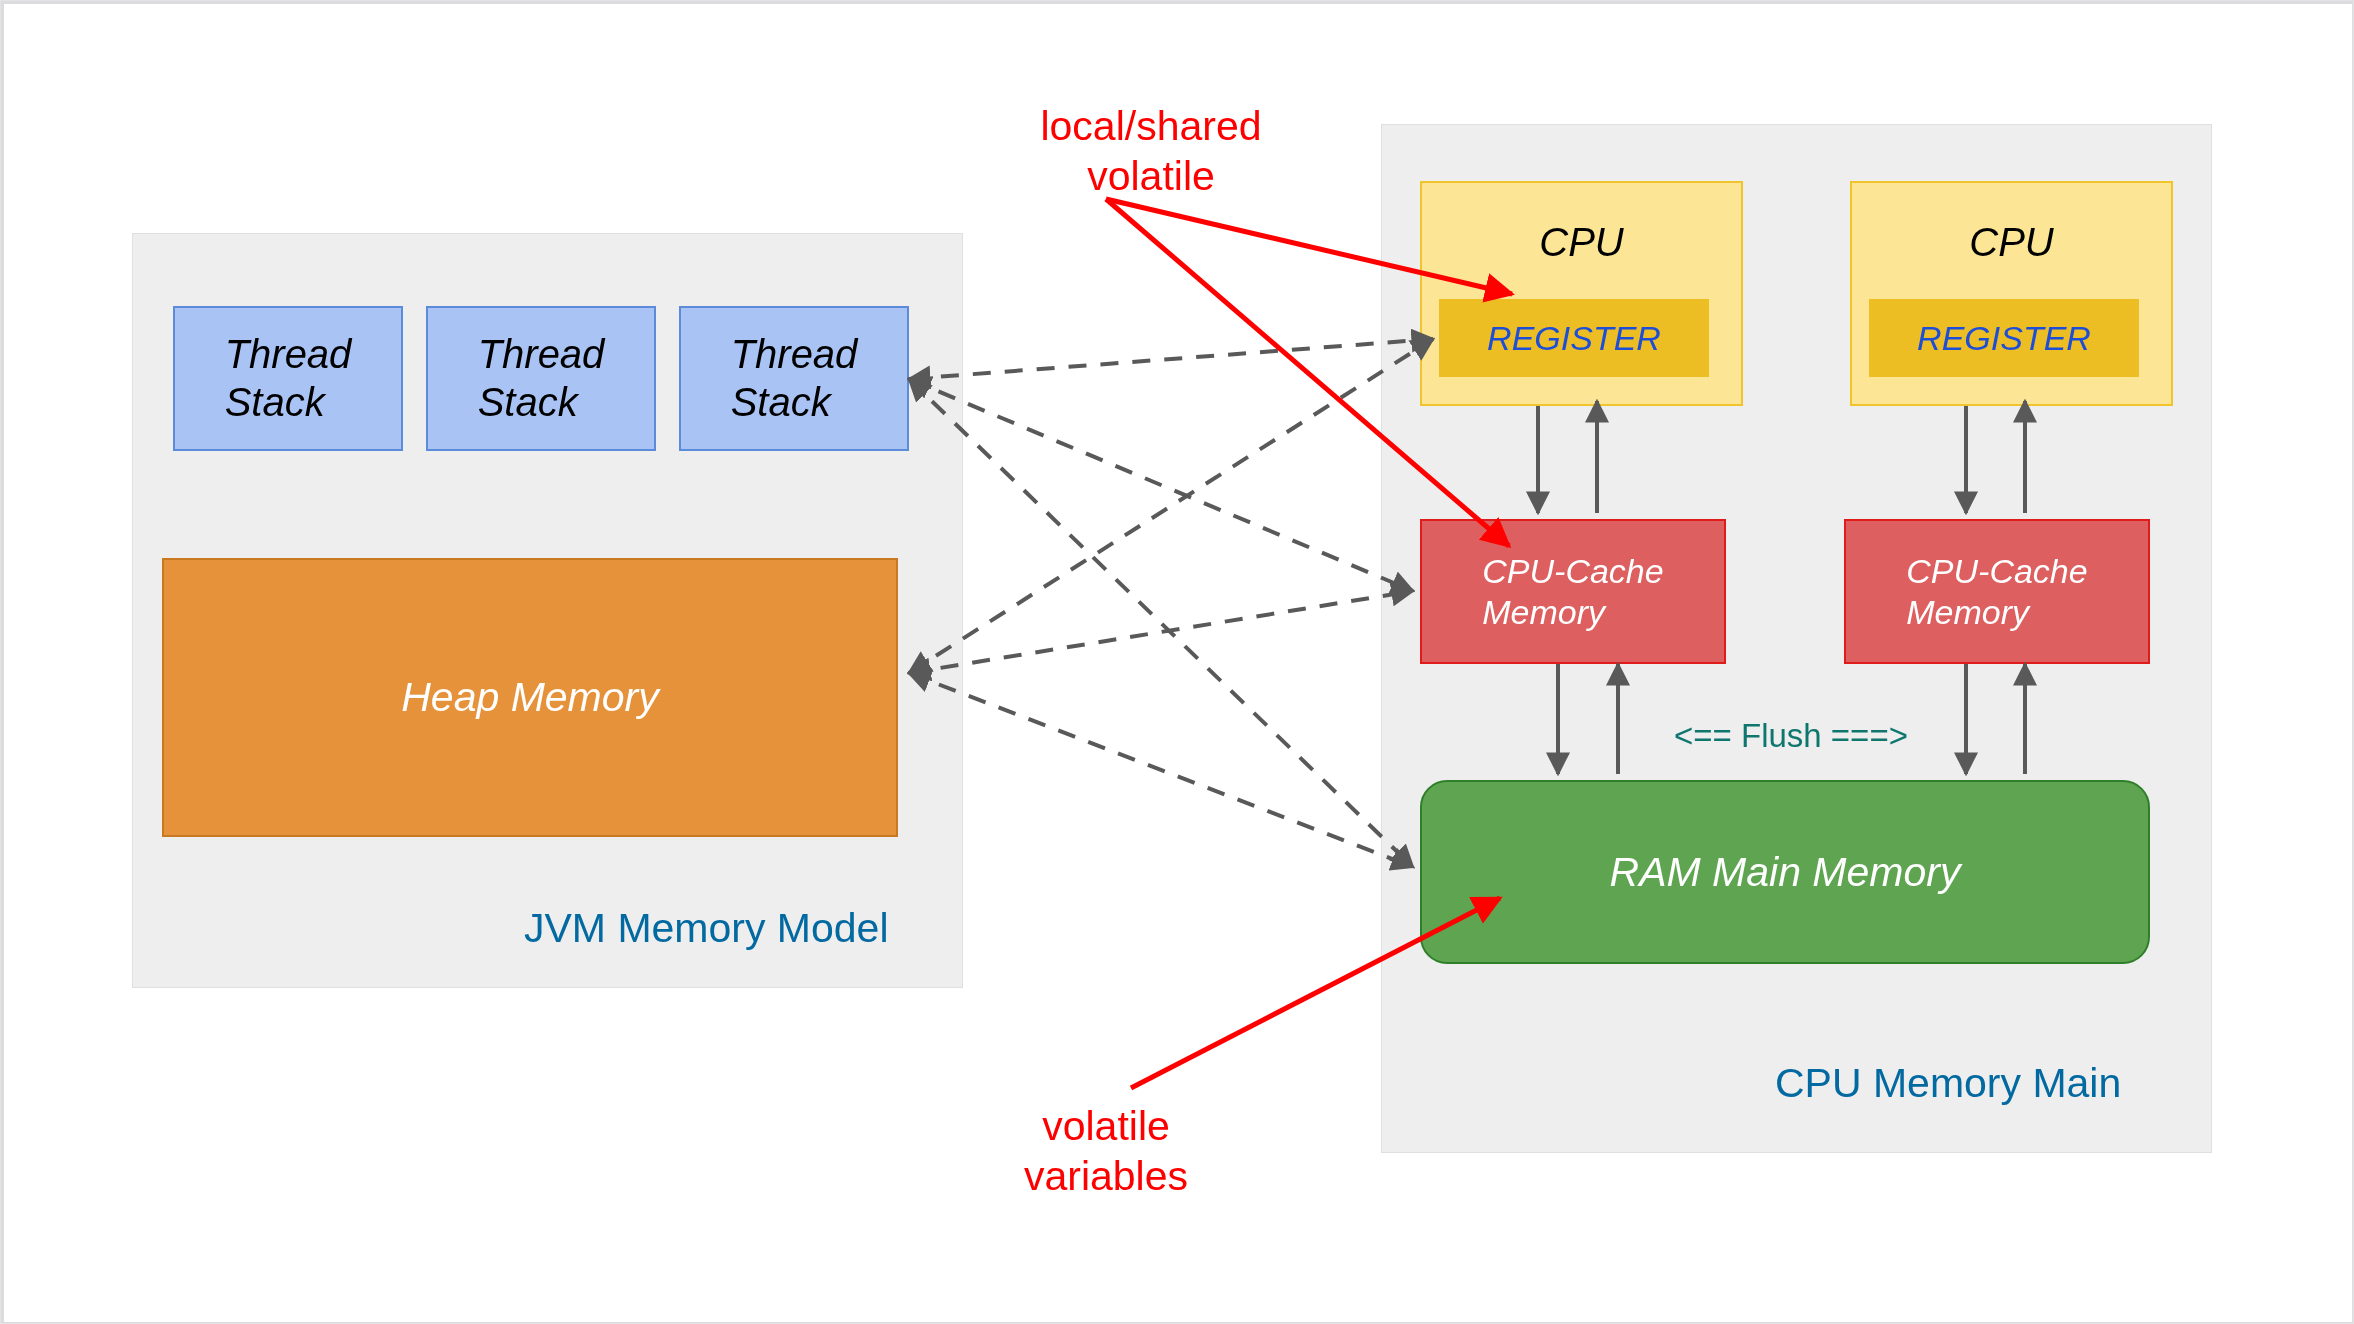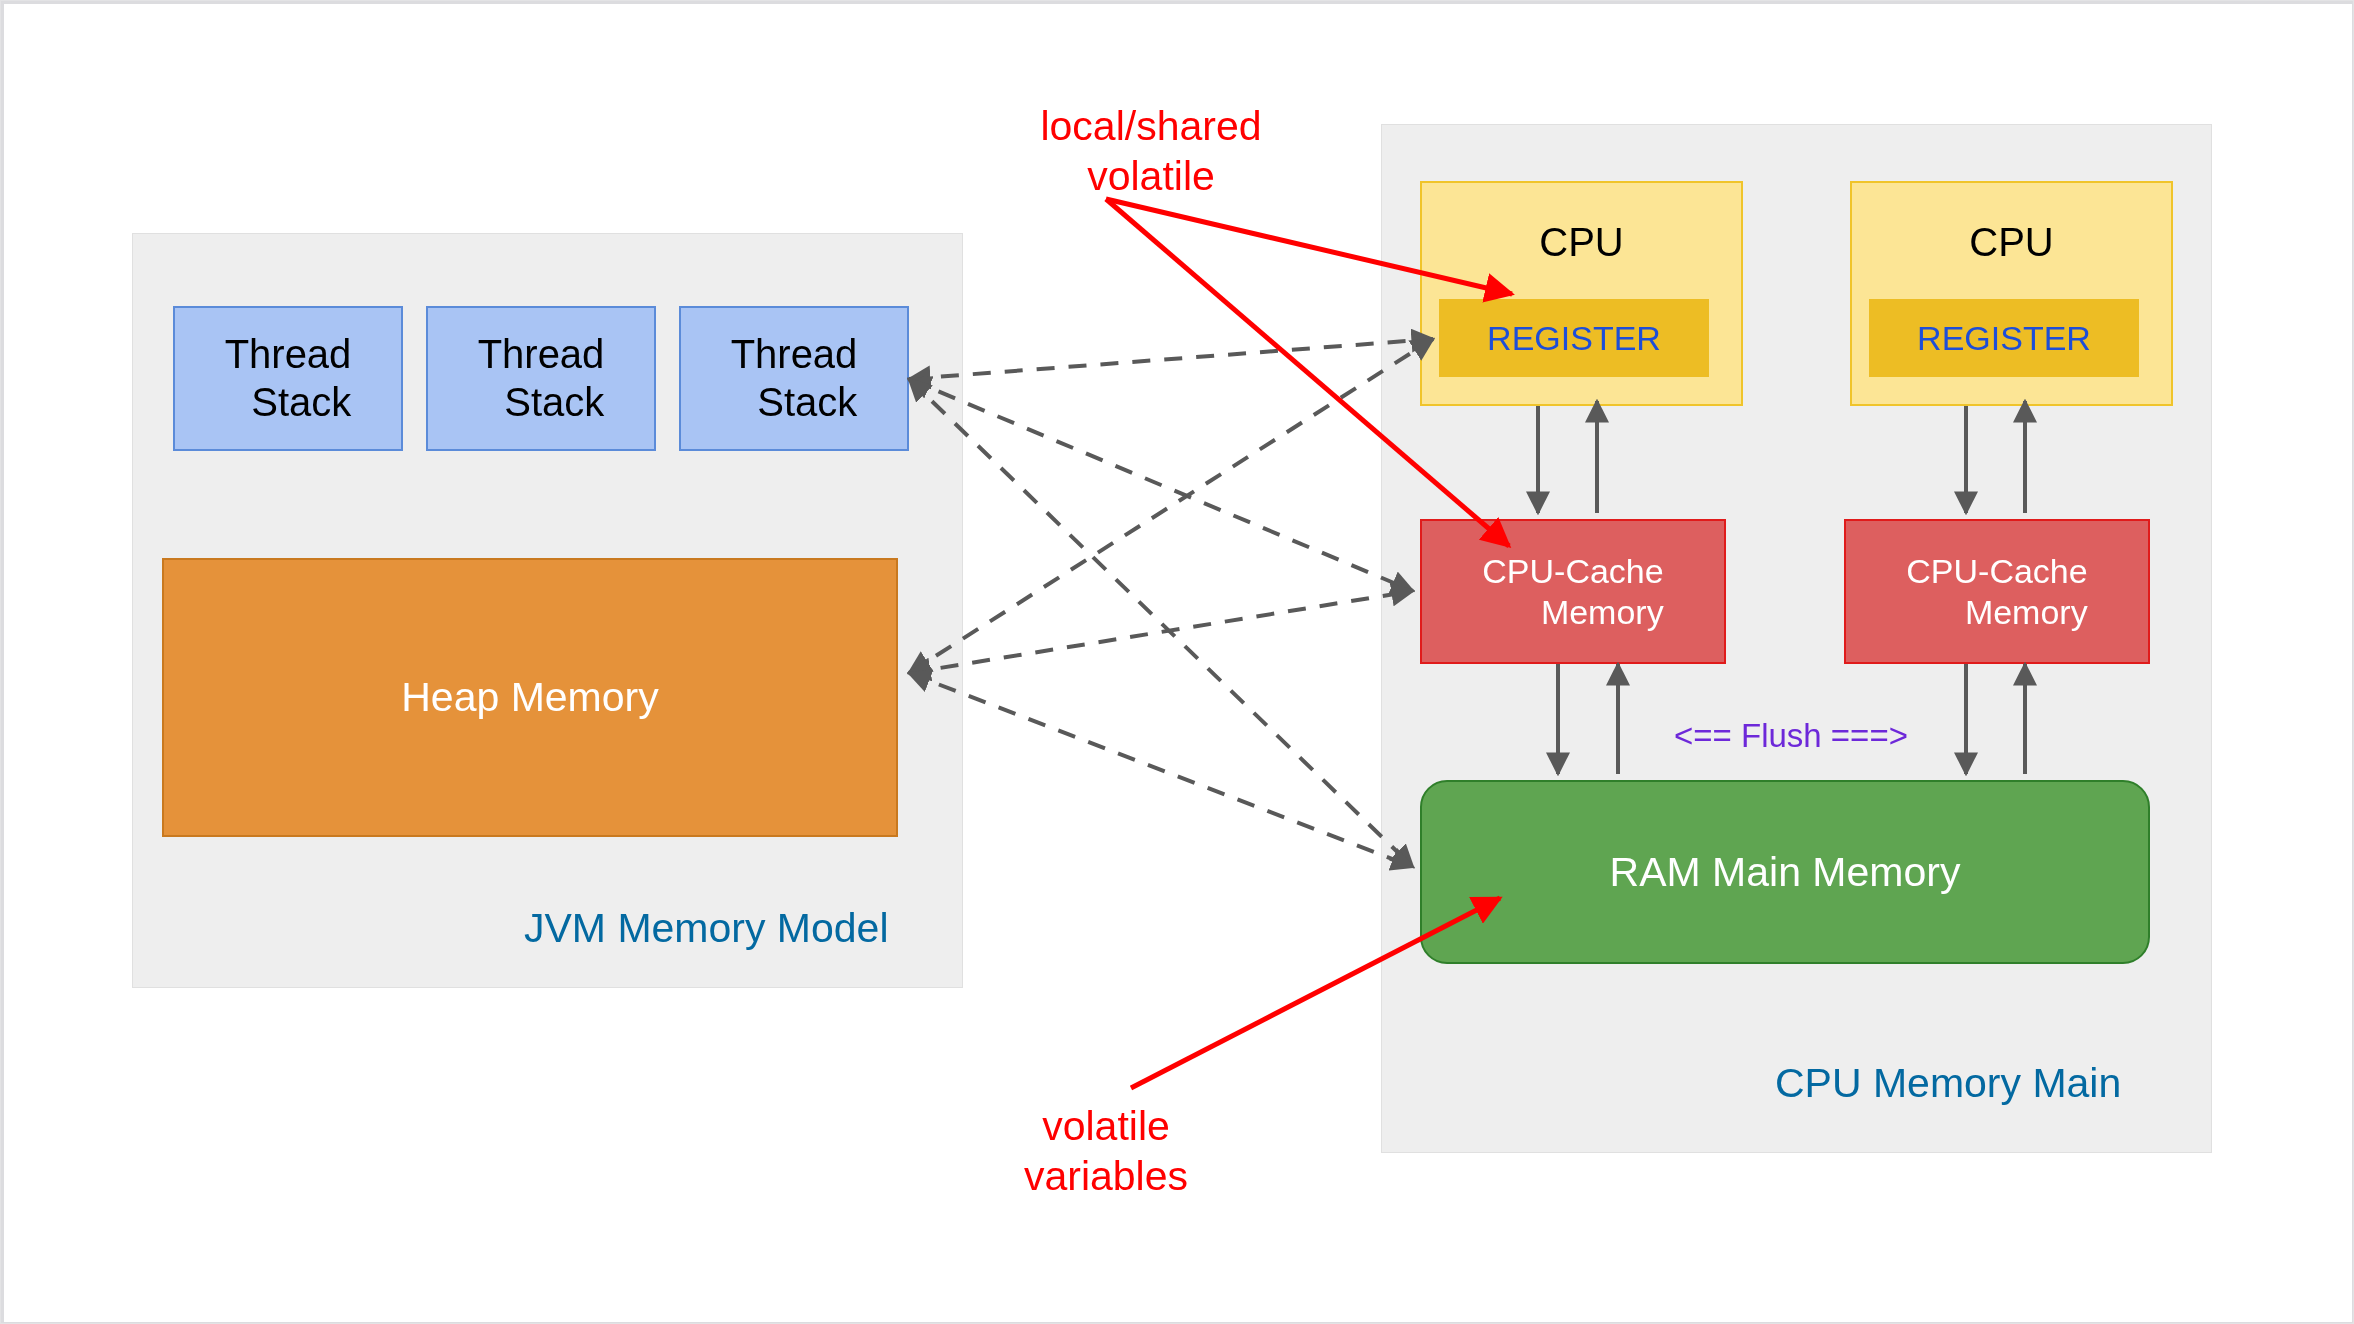--- a/index.html
+++ b/index.html
@@ -41,22 +41,23 @@
     line-height: 1.1;
     white-space: nowrap;
   }
 
   .node {
     position: absolute;
     box-sizing: border-box;
     display: flex;
     align-items: center;
     justify-content: center;
-    text-align: right;
+    text-align: left;
     line-height: 1.18;
+    font-style: italic;
   }
 
   .thread-stack {
     background: #a9c4f4;
     border: 2px solid #5b8bd9;
     color: #000000;
     font-size: 40px;
   }
   .heap {
     background: #e5923a;
@@ -94,21 +95,21 @@
   .annot {
     position: absolute;
     color: #ff0000;
     font-size: 41px;
     line-height: 1.22;
     text-align: center;
     white-space: pre-line;
   }
   .flush-label {
     position: absolute;
-    color: #6d28d9;
+    color: #0f766e;
     font-size: 33px;
     white-space: nowrap;
   }
 
   svg.overlay {
     position: absolute;
     left: 0; top: 0;
     width: 2354px;
     height: 1324px;
     pointer-events: none;

